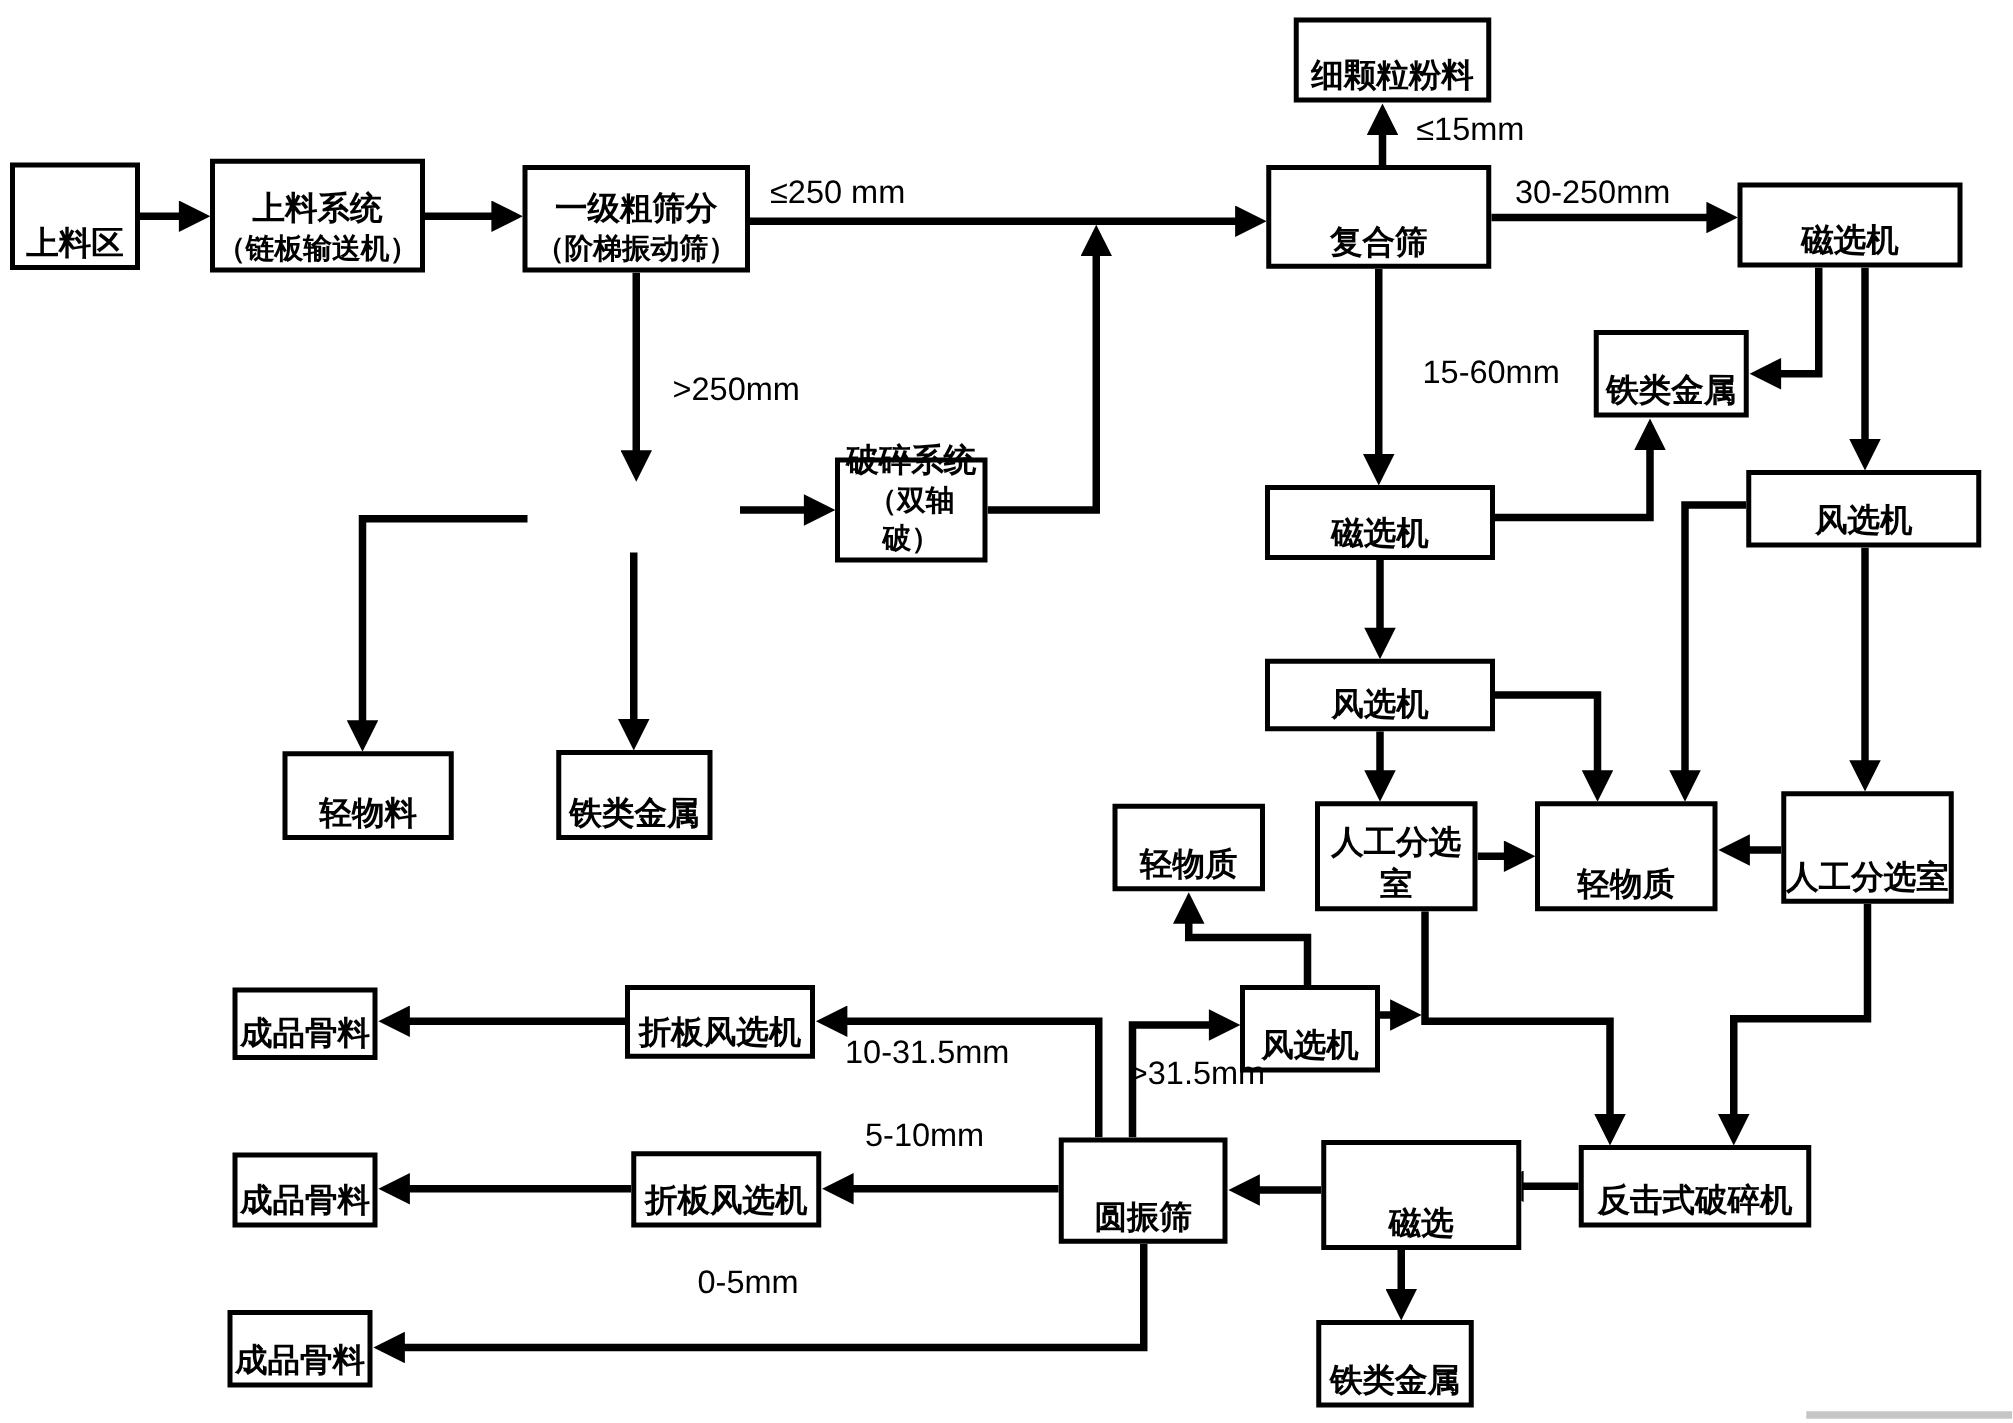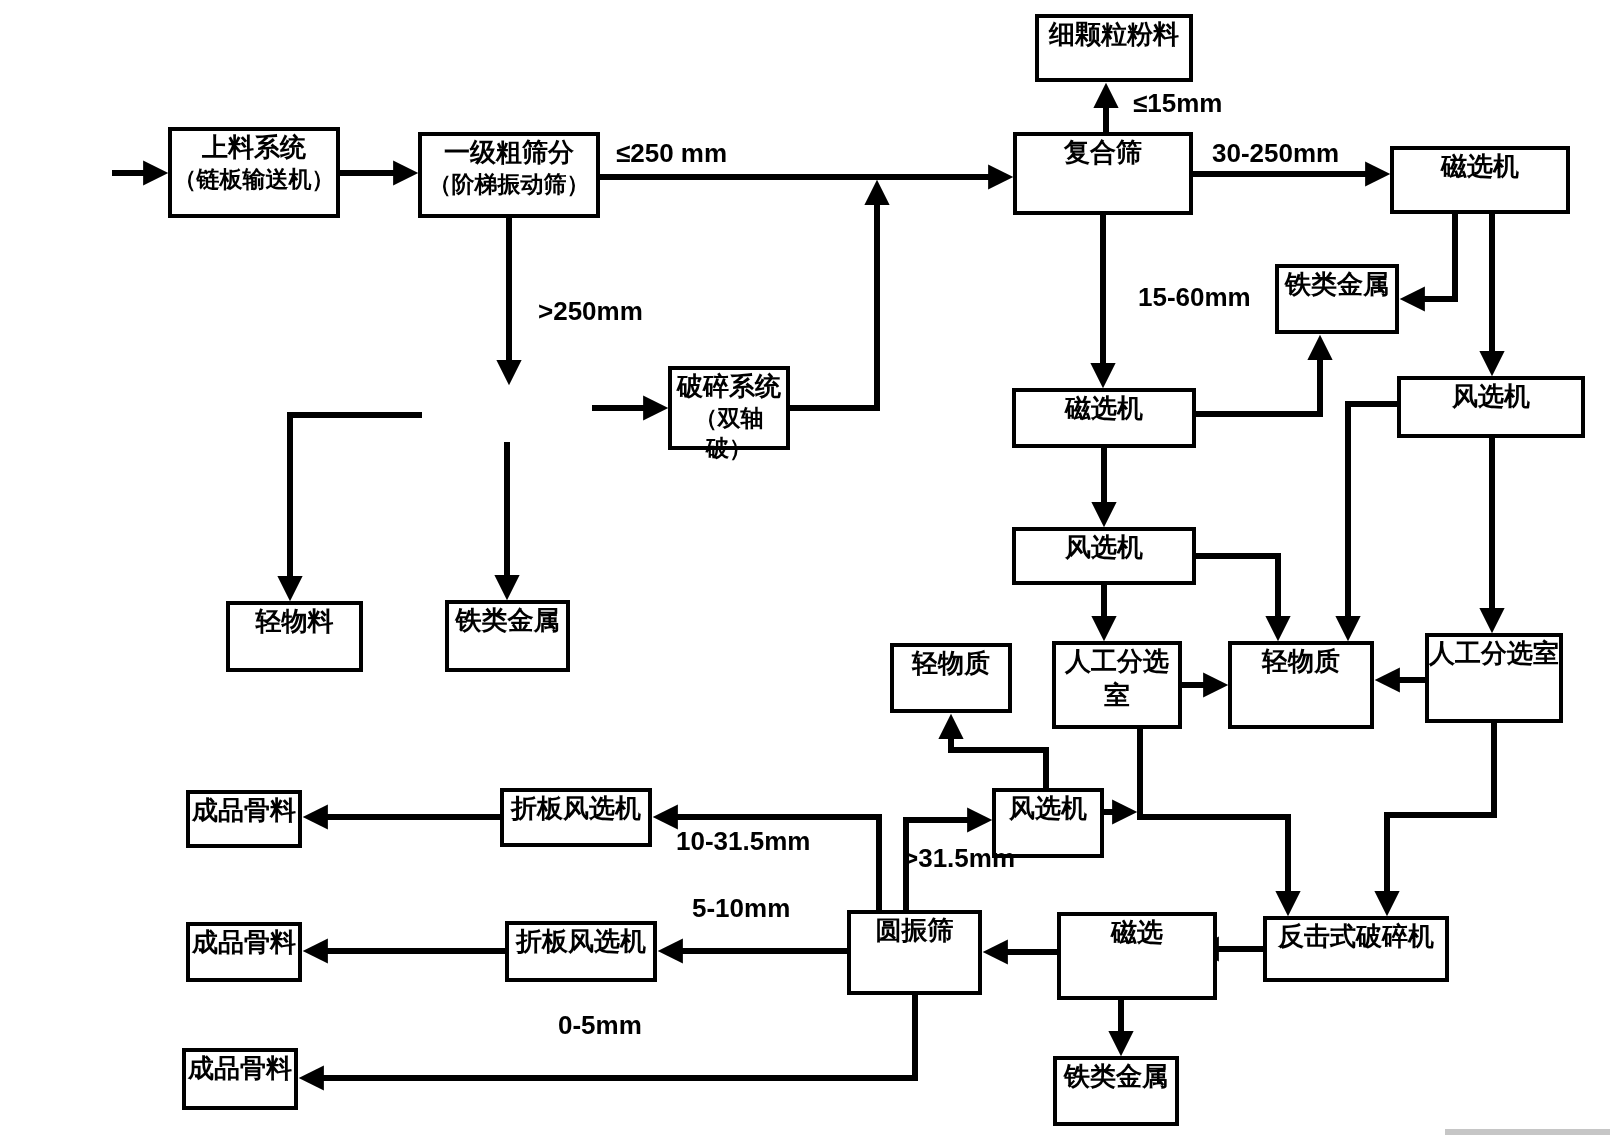--- a/index.html
+++ b/index.html
@@ -3,27 +3,27 @@
 <meta charset="utf-8">
 <style>
   html,body{margin:0;padding:0;background:#ffffff;}
   #canvas{
     position:relative;width:1610px;height:1138px;background:#ffffff;
     font-family:"Liberation Sans","DejaVu Sans",sans-serif;overflow:hidden;
   }
   #wires{position:absolute;left:0;top:0;width:1610px;height:1138px;}
   .node{
     position:absolute;box-sizing:border-box;border:4px solid #000;background:#fff;
-    display:flex;flex-direction:column;align-items:center;justify-content:flex-start;
+    display:flex;flex-direction:column;align-items:center;justify-content:flex-end;
     text-align:center;font-weight:bold;color:#000;font-size:26px;line-height:1.3;
     z-index:2;
   }
   .node .l2{font-size:23px;display:block;}
   .elabel{
-    position:absolute;font-weight:bold;color:#000;font-size:26px;white-space:nowrap;
+    position:absolute;font-weight:normal;color:#000;font-size:26px;white-space:nowrap;
     z-index:3;
   }
   .artifact{position:absolute;background:#c6c6c6;z-index:1;}
   polyline{fill:none;stroke:#000;stroke-width:6;}
 </style>
 </head>
 <body>
 
 <div id="canvas">
 
@@ -77,20 +77,23 @@
     <polyline points="906,910 906,820 986,820" marker-end="url(#ah)"></polyline>
     <polyline points="847,951 664,951" marker-end="url(#ah)"></polyline>
     <polyline points="915,995 915,1078 305,1078" marker-end="url(#ah)"></polyline>
 
     <polyline points="500,817 309,817" marker-end="url(#ah)"></polyline>
     <polyline points="505,951 309,951" marker-end="url(#ah)"></polyline>
 
     <polyline points="1046,788 1046,750 951,750 951,720" marker-end="url(#ah)"></polyline>
   </svg>
 
+  <div class="node" style="left:8px;top:130px;width:104px;height:86px">
+    <span>上料区</span>
+  </div>
   <div class="node" style="left:168px;top:127px;width:172px;height:91px">
     <span>上料系统</span>
     <span class="l2">（链板输送机）</span>
   </div>
   <div class="node" style="left:418px;top:132px;width:182px;height:86px">
     <span>一级粗筛分</span>
     <span class="l2">（阶梯振动筛）</span>
   </div>
   <div class="node" style="left:1035px;top:14px;width:158px;height:68px">
     <span>细颗粒粉料</span>

